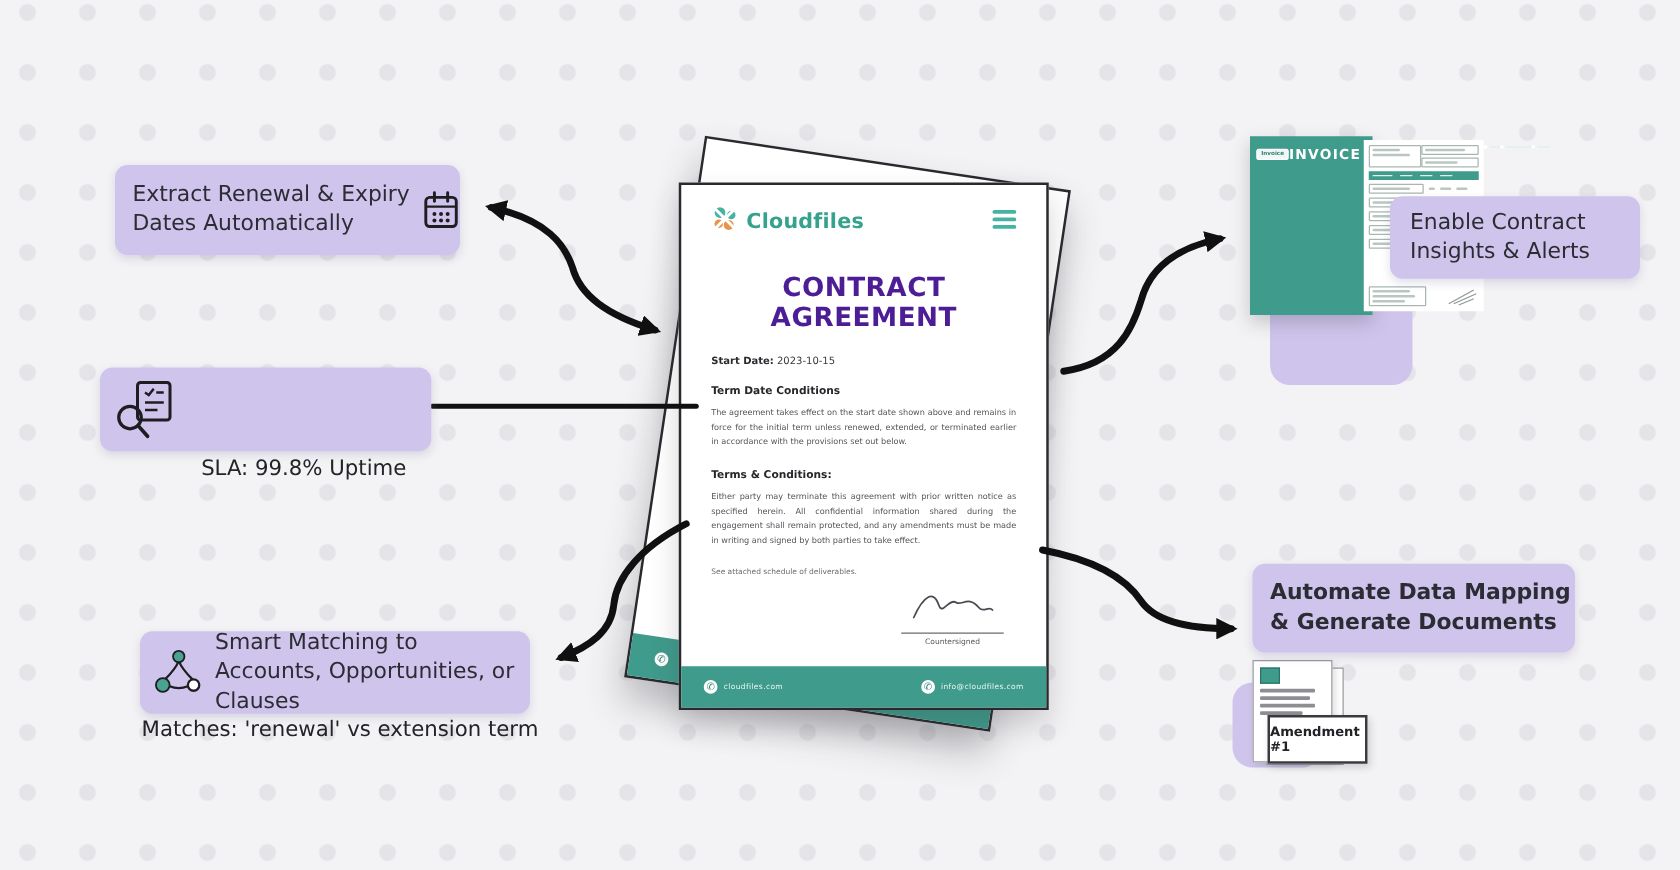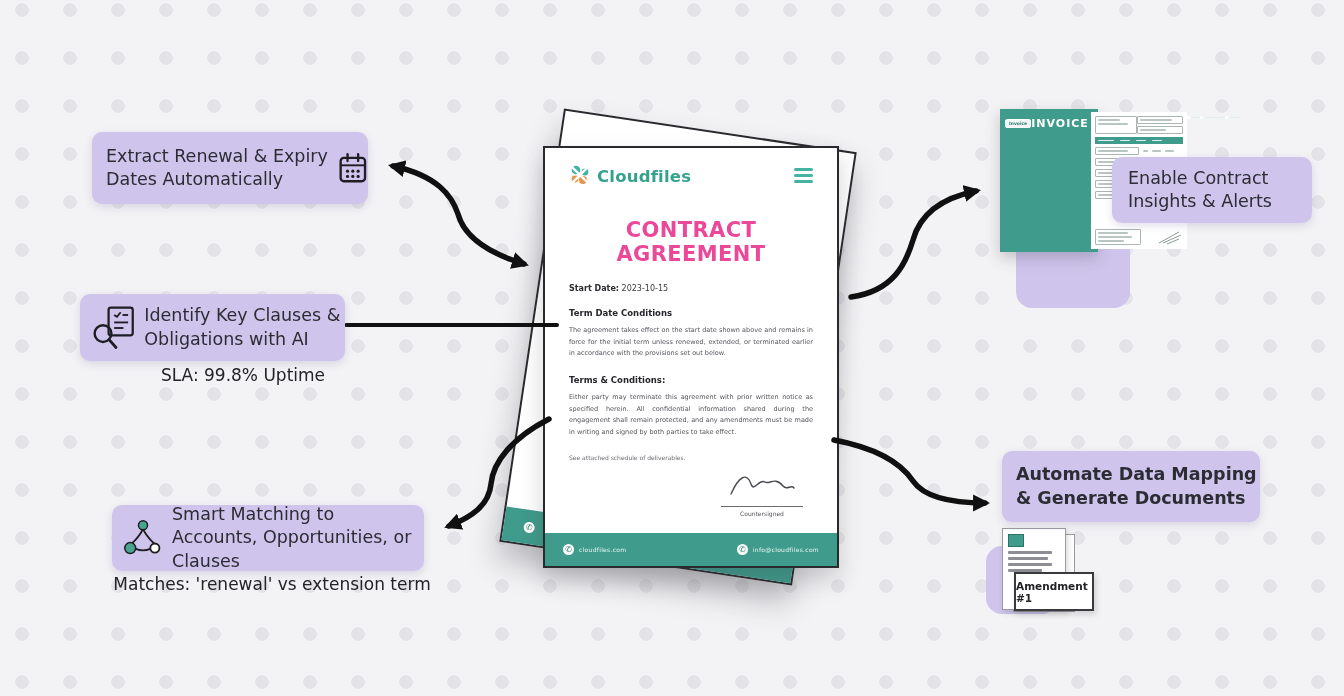--- a/index.html
+++ b/index.html
@@ -17,21 +17,21 @@
   .sheet-back{left:530px;top:128px;width:296px;height:438px;transform:rotate(8.5deg);z-index:2;
     box-shadow:0 18px 30px rgba(55,55,66,.30);}
   .sheet-back .burger{position:absolute;right:22px;top:50px;}
   .sheet-back .footerbar{position:absolute;left:0;right:0;bottom:0;height:34px;background:#3f9b8b;display:flex;align-items:center;padding:0 20px;box-sizing:border-box;}
   .sheet-main{left:543px;top:146px;width:296px;height:422px;z-index:3;box-shadow:0 12px 22px rgba(55,55,66,.22);}
   .doc-inner{position:relative;width:100%;height:100%;padding:16px 24px 0;box-sizing:border-box;}
   .doc-header{display:flex;justify-content:space-between;align-items:center;}
   .brand{display:flex;align-items:flex-end;gap:6px;}
   .brand-name{font-size:16.5px;font-weight:bold;color:#35a28d;letter-spacing:.2px;}
   .burger span{display:block;width:19px;height:3px;background:#45b3a2;border-radius:2px;margin:3px 0;}
-  .doc-title{margin-top:32px;text-align:center;font-size:21px;font-weight:bold;color:#ec4899;letter-spacing:.4px;}
+  .doc-title{margin-top:32px;text-align:center;font-size:21px;font-weight:bold;color:#4c1d95;letter-spacing:.4px;}
   .doc-p{margin-top:24px;font-size:6.5px;line-height:1.8;color:#55555c;text-align:justify;}
   .doc-date{margin-top:18px;font-size:8px;color:#3a3a40;}
   .doc-date b{color:#2b2b30;}
   .doc-h{margin-top:15px;font-size:8.5px;font-weight:bold;color:#26262b;}
   .doc-h + .doc-p{margin-top:7px;}
   .doc-note{margin-top:15px;font-size:6px;color:#6b6b72;}
   .sig{position:absolute;right:34px;top:322px;width:82px;text-align:center;}
   .sig-line{border-top:1.5px solid #6b6b72;margin-top:2px;}
   .sig-cap{font-size:6px;color:#55555c;margin-top:3px;}
   .doc-footer{position:absolute;left:0;right:0;bottom:0;height:33px;background:#3f9b8b;display:flex;align-items:center;justify-content:space-between;padding:0 18px;box-sizing:border-box;}
@@ -193,21 +193,20 @@
   <div class="callout co-identify">
     <svg width="52" height="50" viewBox="0 0 52 50">
       <rect x="20" y="3" width="26" height="30" rx="2.5" stroke="#1d1d22" stroke-width="2.4" fill="none"></rect>
       <path d="M26 11 l3 2 4-5" stroke="#1d1d22" stroke-width="2" fill="none"></path>
       <line x1="35" y1="11" x2="41" y2="11" stroke="#1d1d22" stroke-width="2"></line>
       <line x1="26" y1="19" x2="41" y2="19" stroke="#1d1d22" stroke-width="2"></line>
       <line x1="26" y1="25" x2="36" y2="25" stroke="#1d1d22" stroke-width="2"></line>
       <circle cx="14" cy="31" r="9" stroke="#1d1d22" stroke-width="2.6" fill="none"></circle>
       <line x1="20.5" y1="37.5" x2="28" y2="46" stroke="#1d1d22" stroke-width="3" stroke-linecap="round"></line>
     </svg>
-    <span class="lbl">Identify Key Clauses &amp; Obligations with AI</span>
   </div>
   <div class="caption cap-sla">SLA: 99.8% Uptime</div>
 
   <div class="callout co-matching">
     <svg width="46" height="46" viewBox="0 0 46 46">
       <path d="M23 13 C20 20, 15 25, 11 29" stroke="#1d1d22" stroke-width="2" fill="none"></path>
       <path d="M23 13 C26 20, 31 25, 35 29" stroke="#1d1d22" stroke-width="2" fill="none"></path>
       <path d="M15 35 C20 37, 26 37, 31 35" stroke="#1d1d22" stroke-width="2" fill="none"></path>
       <circle cx="23" cy="9" r="5" fill="#4aa38f" stroke="#1d1d22" stroke-width="1.6"></circle>
       <circle cx="9" cy="34" r="6" fill="#4aa38f" stroke="#1d1d22" stroke-width="1.6"></circle>

